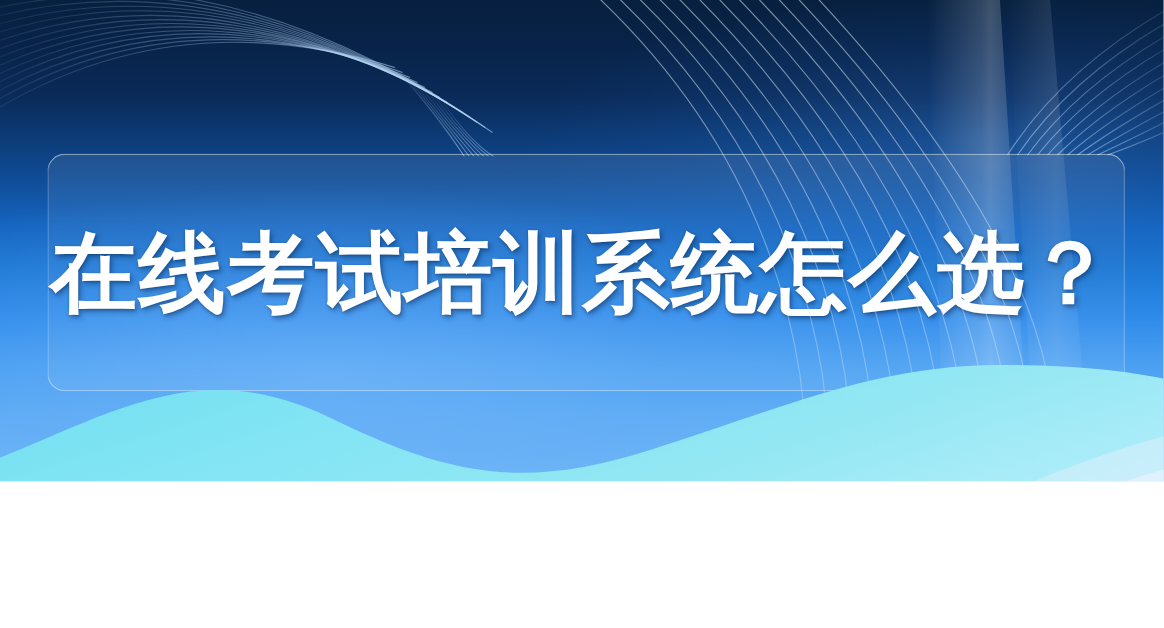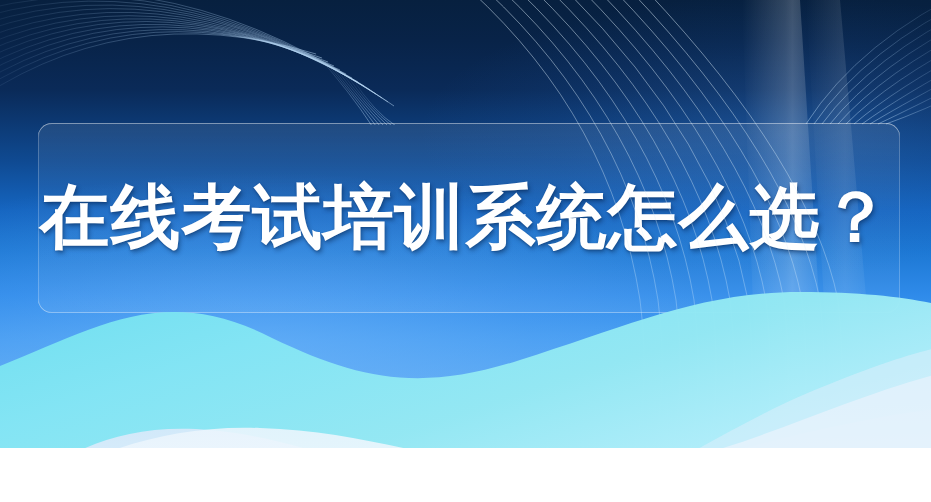--- a/index.html
+++ b/index.html
@@ -3,23 +3,23 @@
 <meta charset="utf-8">
 <style>
   html, body {
     margin: 0;
     padding: 0;
     background: #ffffff;
   }
   #banner {
     position: relative;
     width: 931px;
-    height: 448px;
+    height: 385px;
     overflow: hidden;
-    font-family: Liberation Serif, serif;
+    font-family: Liberation Sans, sans-serif;
   }
 
   
   .bg-gradient {
     position: absolute;
     inset: 0;
     background: linear-gradient(to bottom,
         #07203f 0%,
         #082348 9%,
         #0a2a58 20%,

